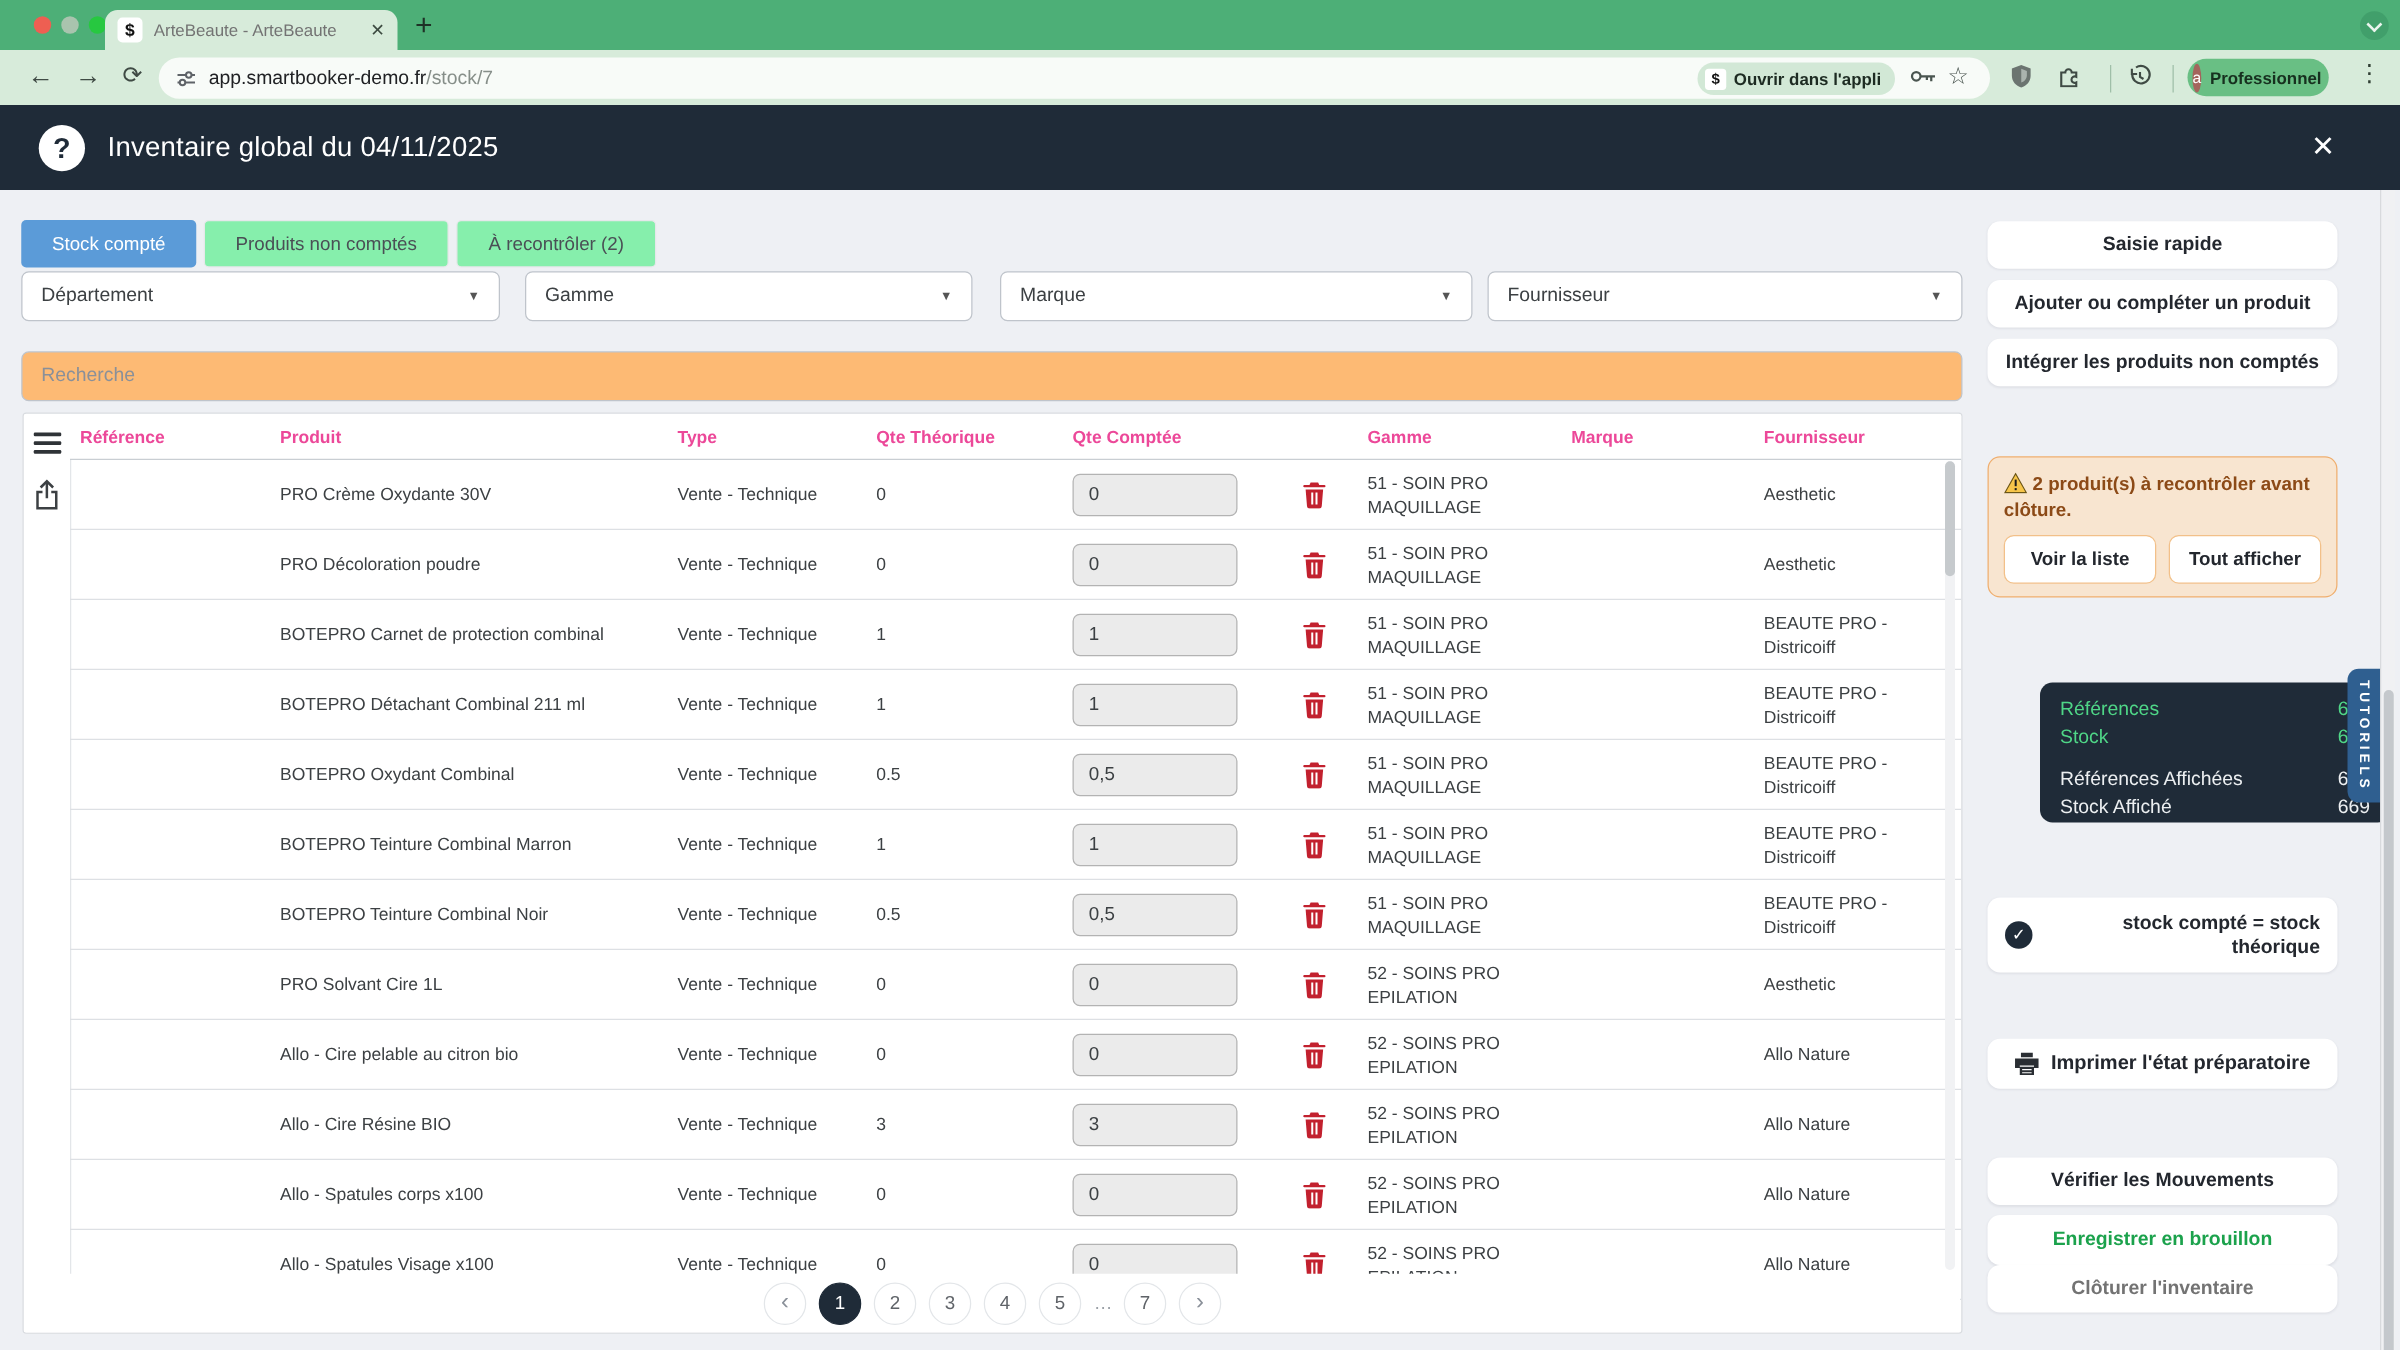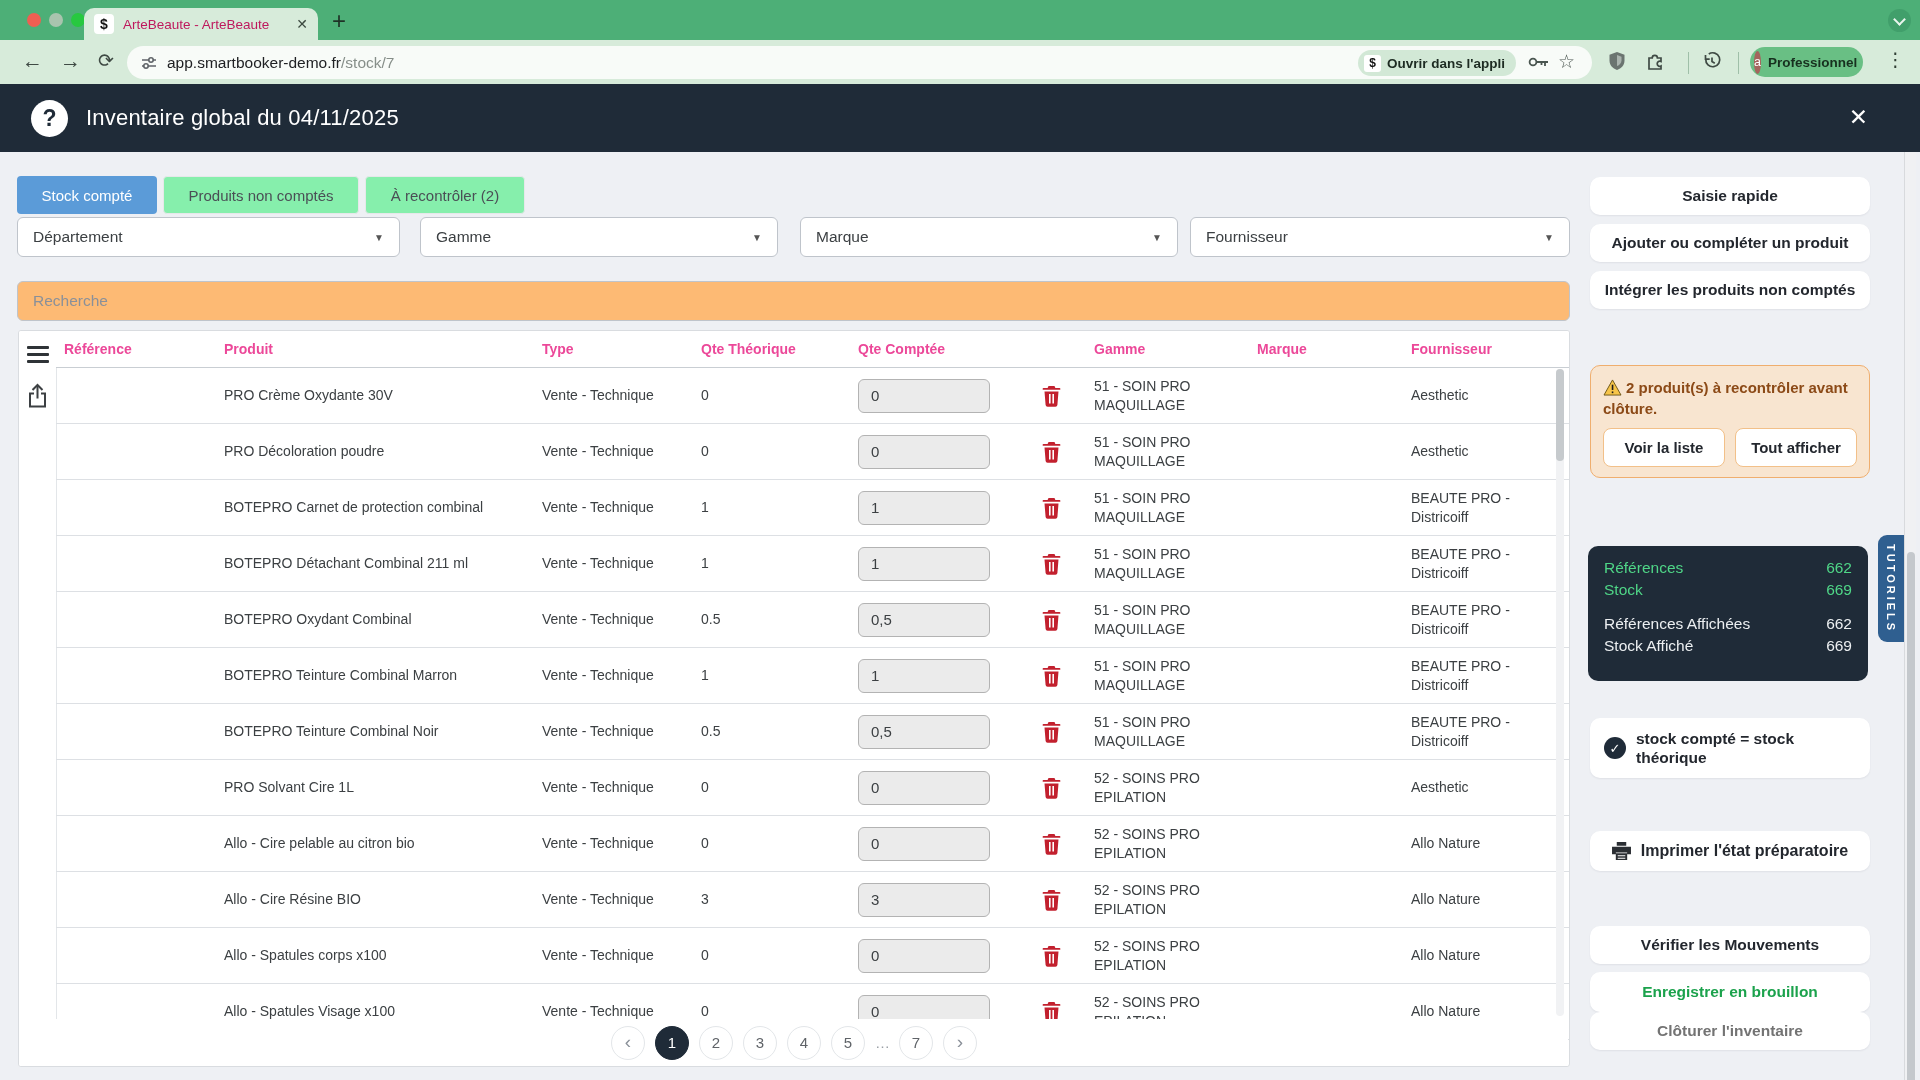--- a/index.html
+++ b/index.html
@@ -7,21 +7,21 @@
   .abs{position:absolute;}
 
   
   .tabstrip{position:absolute;left:0;top:0;width:1920px;height:40px;background:#4daf77;}
   .traffic{position:absolute;top:13px;width:14px;height:14px;border-radius:50%;}
   .t-close{left:27px;background:#ee5f52;}
   .t-min{left:49px;background:#a9c4ae;}
   .t-zoom{left:71px;background:#27c840;}
   .btab{position:absolute;left:84px;top:8px;width:234px;height:32px;background:#d7ebda;border-radius:10px 10px 0 0;display:flex;align-items:center;padding:0 10px;box-sizing:border-box;}
   .favicon{width:20px;height:20px;background:#fff;border-radius:4px;display:flex;align-items:center;justify-content:center;font-weight:bold;font-size:14px;color:#111;flex:0 0 auto;}
-  .btab-title{font-size:13.5px;color:#be185d;margin-left:9px;flex:1;white-space:nowrap;overflow:hidden;}
+  .btab-title{font-size:13.5px;color:#737373;margin-left:9px;flex:1;white-space:nowrap;overflow:hidden;}
   .btab-x{color:#3c4a40;font-size:14px;margin-left:6px;}
   .newtab{position:absolute;left:332px;top:7px;color:#1e3226;font-size:24px;font-weight:300;}
   .tabchev{position:absolute;left:1888px;top:9px;width:23px;height:23px;border-radius:50%;background:#419f6b;}
   .tabchev i{position:absolute;left:7px;top:6px;width:7px;height:7px;border-right:2px solid #eaf5ee;border-bottom:2px solid #eaf5ee;transform:rotate(45deg);}
 
   .toolbar{position:absolute;left:0;top:40px;width:1920px;height:44px;background:#d7ebda;}
   .navic{position:absolute;top:49px;font-size:21px;color:#3f4a44;}
   .urlbar{position:absolute;left:127px;top:46px;width:1465px;height:33px;border-radius:17px;background:#f8fbf8;display:flex;align-items:center;padding:0 14px;box-sizing:border-box;}
   .urltext{font-size:15.5px;color:#202124;margin-left:10px;white-space:nowrap;}
   .urlpath{color:#868e89;}
@@ -85,28 +85,28 @@
   
   .sbtn{position:absolute;left:1590px;width:280px;background:#fff;border-radius:10px;display:flex;align-items:center;justify-content:center;font-weight:bold;font-size:15.5px;color:#23272e;box-shadow:0 1px 2px rgba(25,35,50,.07);cursor:pointer;box-sizing:border-box;}
   .sb1{top:177px;height:38px;}
   .sb2{top:224px;height:38px;}
   .sb3{top:271px;height:38px;}
   .warnbox{position:absolute;left:1590px;top:365px;width:280px;height:113px;background:#f8e5d0;border:1px solid #efae6e;border-radius:10px;box-sizing:border-box;padding:11px 12px;}
   .warntext{font-size:15px;font-weight:bold;color:#8c4a17;line-height:1.4;}
   .warntext svg{vertical-align:-3px;margin-right:4px;}
   .warnbtns{display:flex;gap:10px;margin-top:9px;}
   .warnbtn{flex:1;height:37px;background:#fff;border:1px solid #f2c089;border-radius:8px;font-weight:bold;font-size:15px;color:#23272e;display:flex;align-items:center;justify-content:center;cursor:pointer;}
-  .statsbox{position:absolute;left:1588px;top:546px;width:280px;height:135px;background:#1f2b38;border-radius:10px;box-sizing:border-box;padding:11px 16px;font-size:15.5px;}
+  .statsbox{position:absolute;left:1632px;top:546px;width:280px;height:112px;background:#1f2b38;border-radius:10px;box-sizing:border-box;padding:11px 16px;font-size:15.5px;}
   .statrow{display:flex;justify-content:space-between;line-height:1.45;}
   .statrow.green{color:#4fd687;}
   .statrow.white{color:#eceff1;}
   .statgap{height:11px;}
   .eqcard{position:absolute;left:1590px;top:718px;width:280px;height:60px;background:#fff;border-radius:10px;display:flex;align-items:center;padding:0 14px;box-sizing:border-box;gap:10px;box-shadow:0 1px 2px rgba(25,35,50,.07);}
   .checkcircle{width:22px;height:22px;border-radius:50%;background:#1f2b38;color:#fff;font-size:13px;display:flex;align-items:center;justify-content:center;flex:0 0 auto;}
-  .eqtext{flex:1;text-align:left;font-weight:bold;font-size:15.5px;color:#23272e;line-height:1.25;}
+  .eqtext{flex:1;text-align:right;font-weight:bold;font-size:15.5px;color:#23272e;line-height:1.25;}
   .printcard{position:absolute;left:1590px;top:831px;width:280px;height:40px;background:#fff;border-radius:10px;display:flex;align-items:center;justify-content:center;gap:10px;font-weight:bold;font-size:16px;color:#23272e;box-shadow:0 1px 2px rgba(25,35,50,.07);cursor:pointer;}
   .sb4{top:926px;height:38px;}
   .sb5{top:972px;height:40px;color:#1ba24c;}
   .sb6{top:1012px;height:38px;color:#737373;}
 
   
   .vsb{position:absolute;left:1904px;top:152px;width:12px;height:928px;background:#f0f1f3;border-left:1px solid #d8dadd;box-sizing:border-box;}
   .vsb-thumb{position:absolute;left:2px;top:400px;width:8px;height:560px;background:#c4c8cc;border-radius:4px;}
   .tutoTab{position:absolute;left:1878px;top:535px;width:26px;height:107px;background:#2f5f90;border-radius:9px 0 0 9px;display:flex;align-items:center;justify-content:center;cursor:pointer;}
   .tutoTab span{writing-mode:vertical-rl;color:#fff;font-size:11px;font-weight:bold;letter-spacing:3px;}

